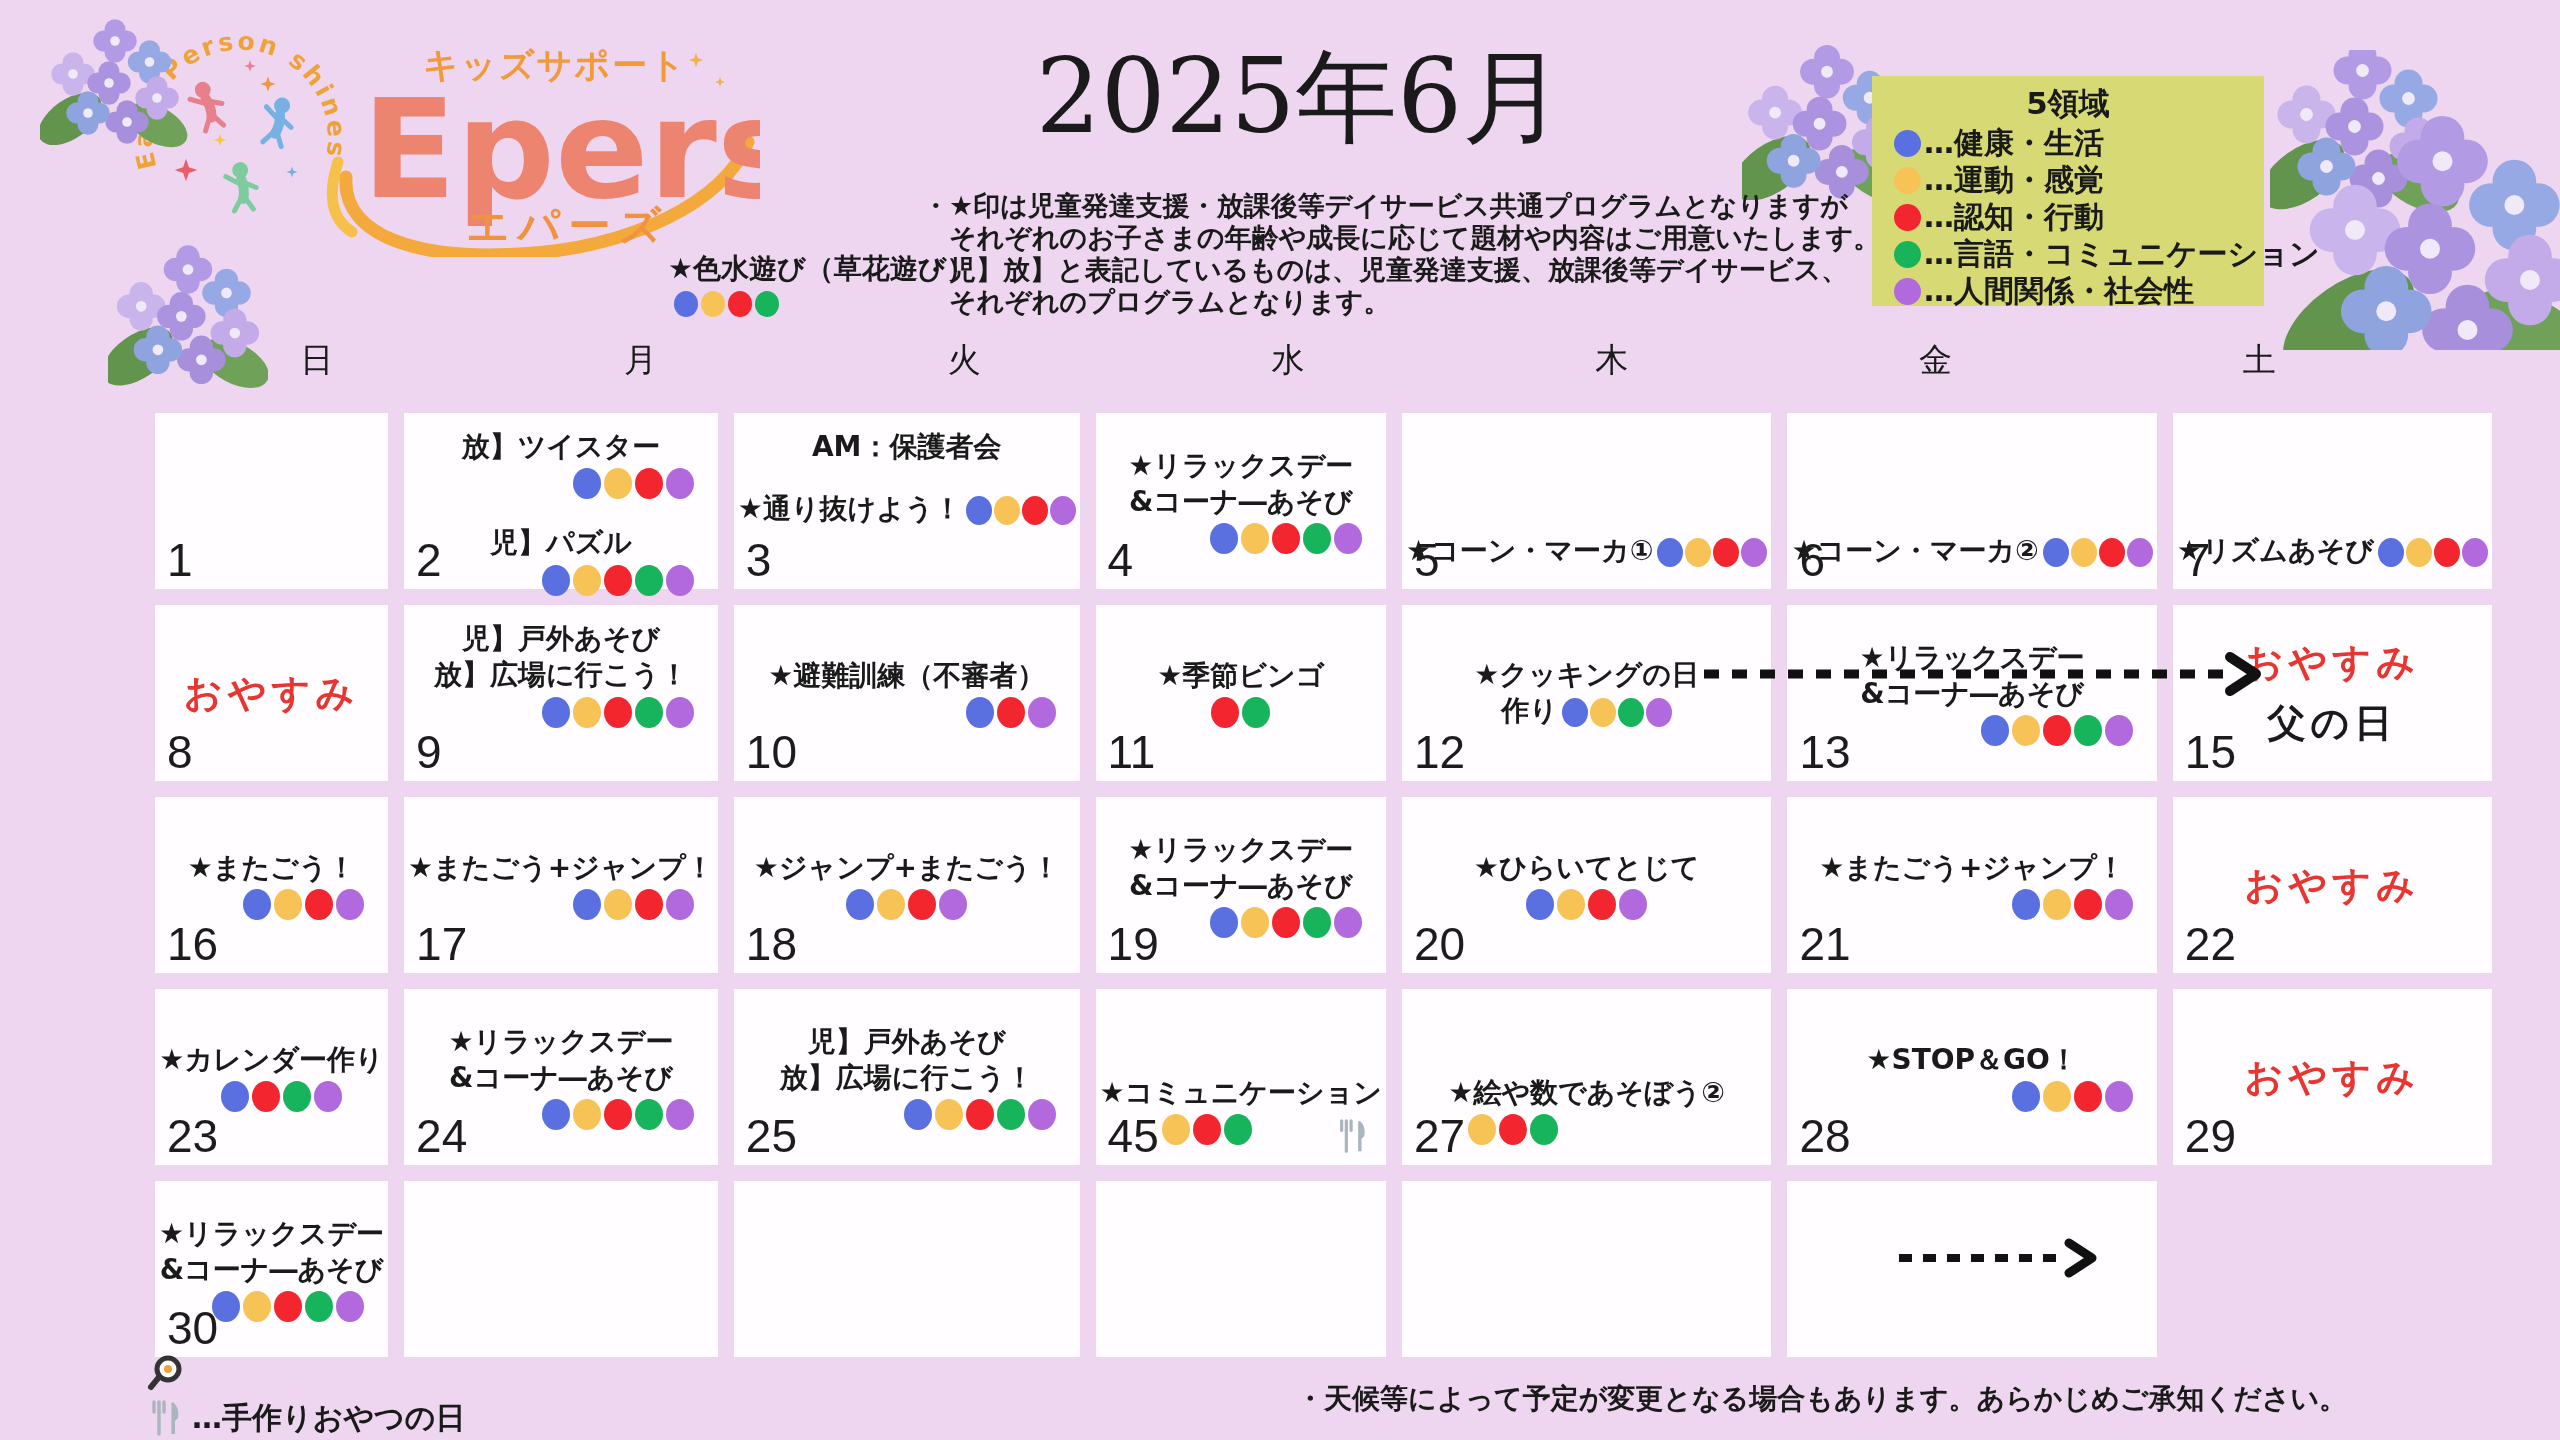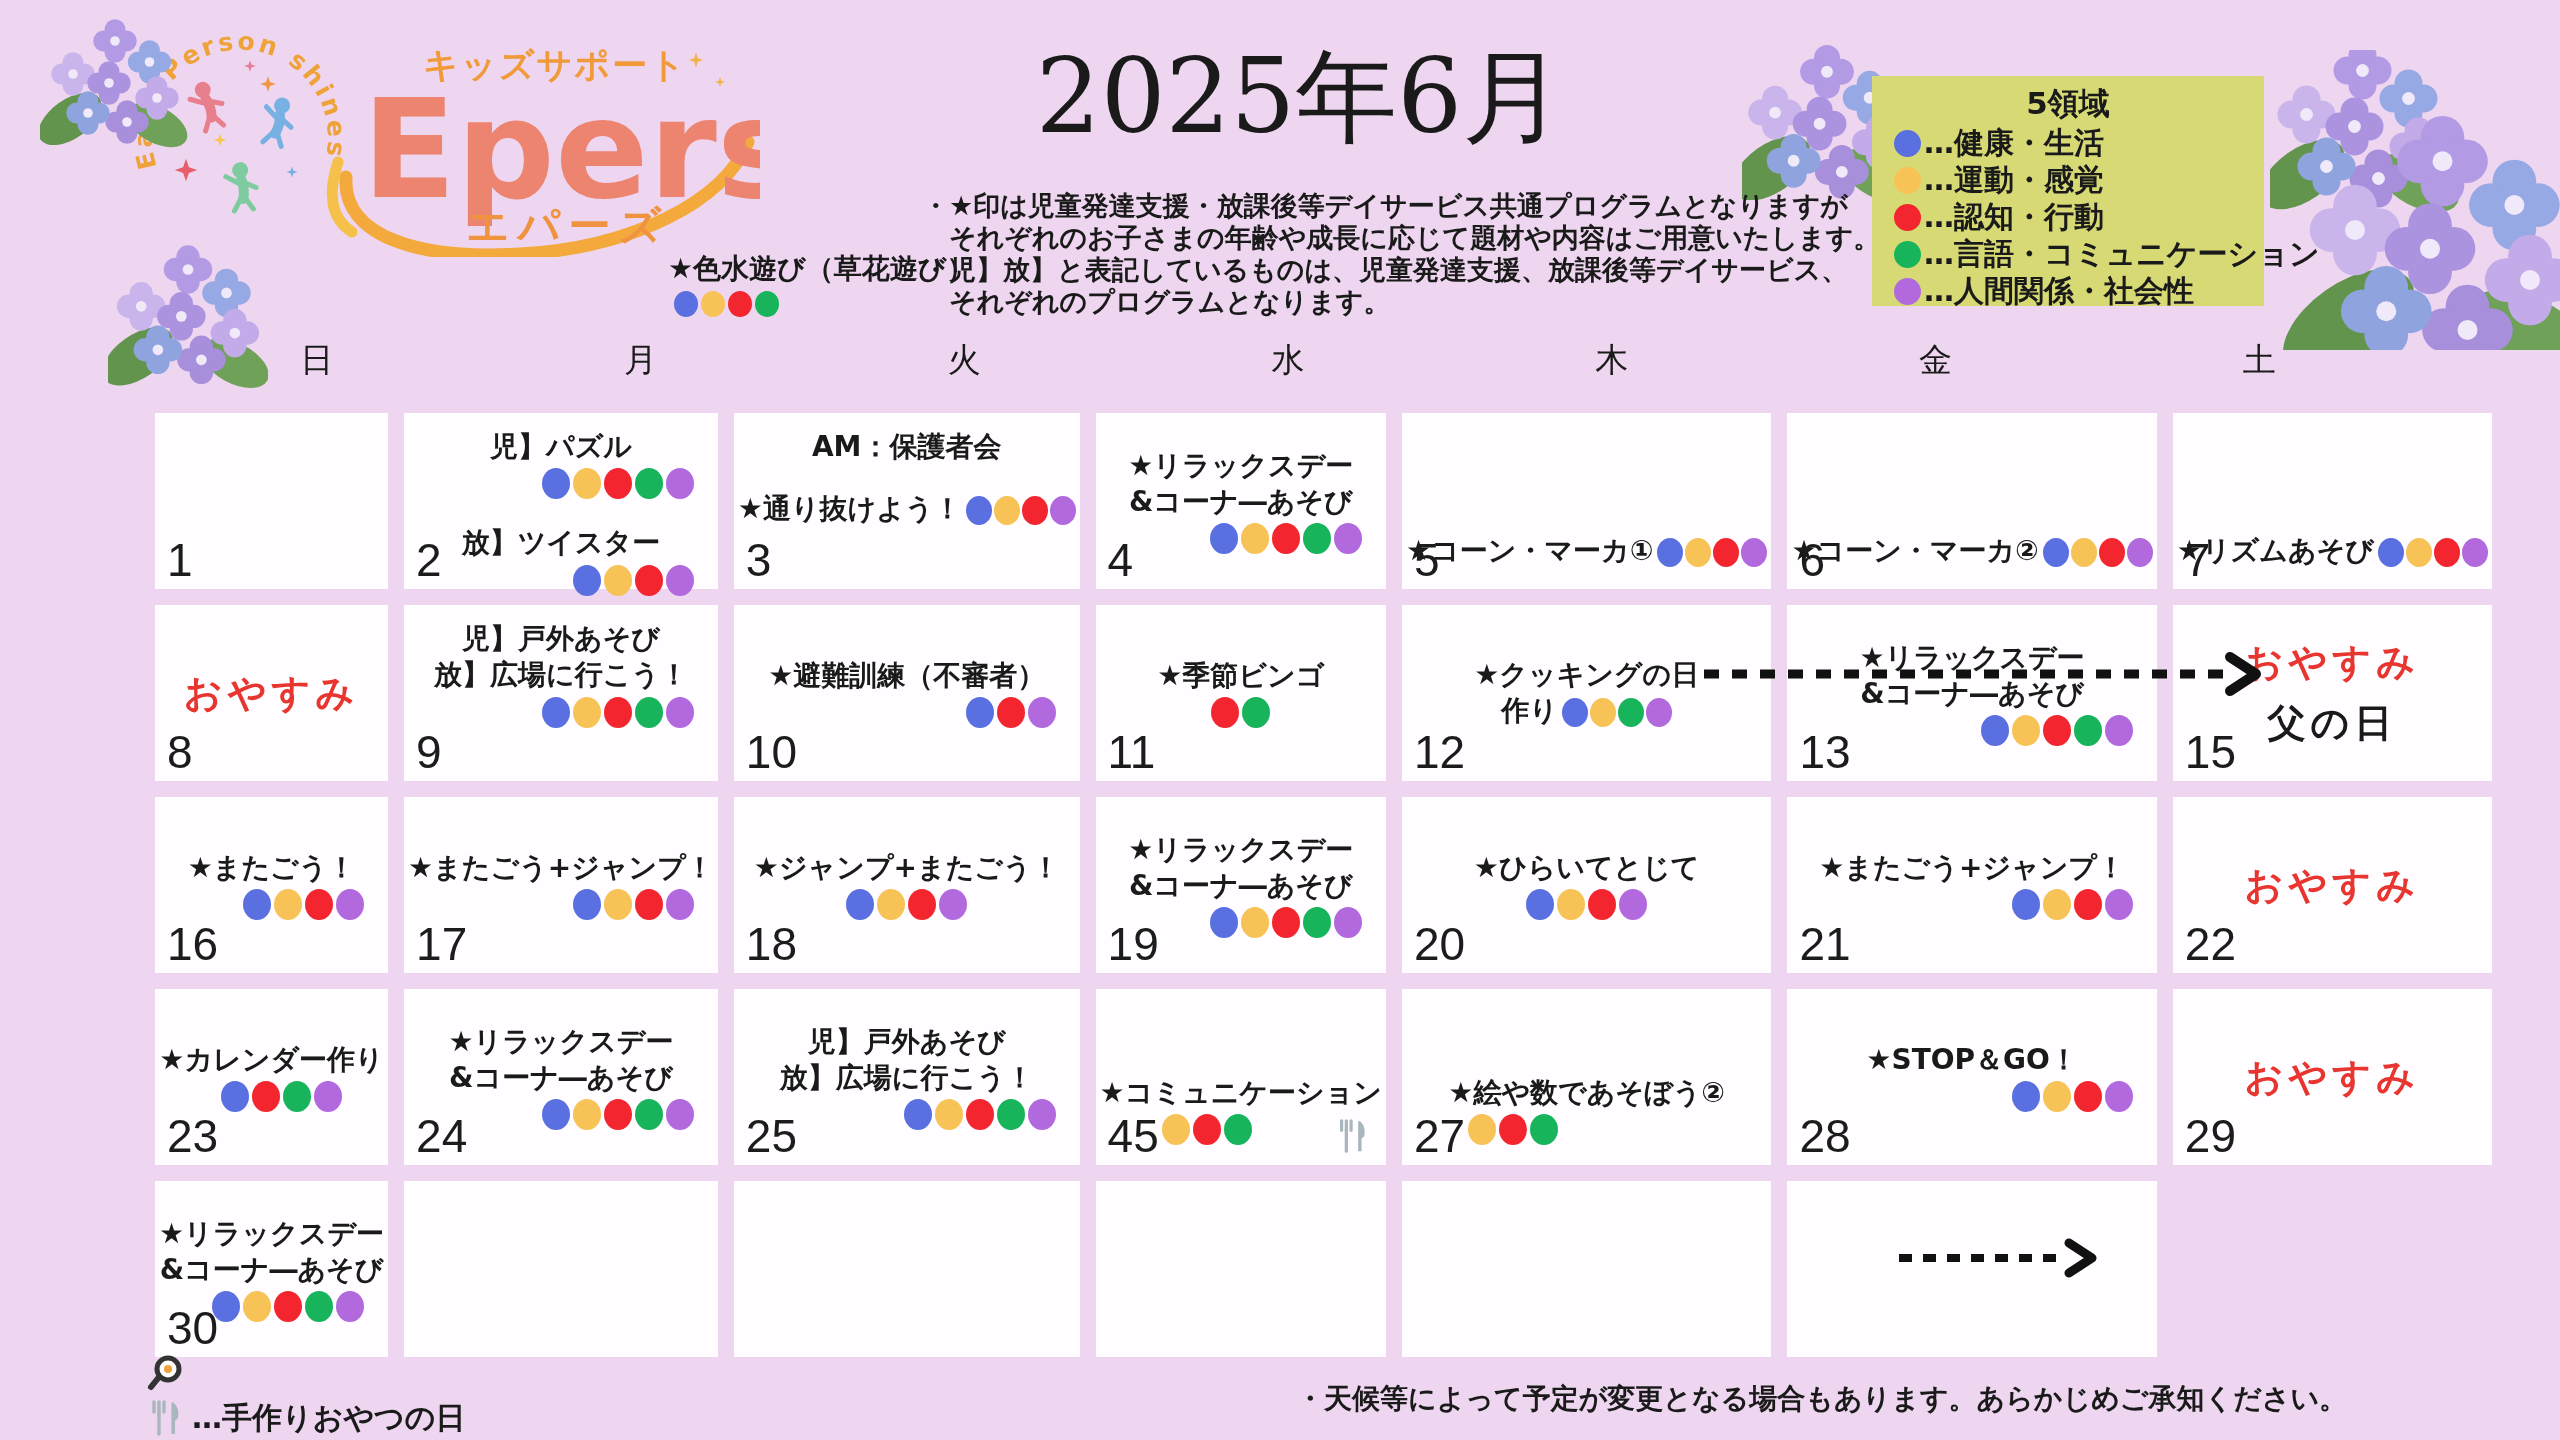--- a/index.html
+++ b/index.html
@@ -205,35 +205,35 @@
       <div class="weekday">土</div>
     </div>
   <div class="grid">
       <div class="cell">
         <div class="content v-mid"></div>
         <span class="day-num">1</span>
       </div>
       <div class="cell">
         <div class="content v-top">
           <div class="event">
+            <div class="event-line">放】ツイスター</div>
+            <div class="dots-row al-right">
+              <span class="dot" style="background: rgb(90, 111, 224);"></span>
+              <span class="dot" style="background: rgb(247, 195, 86);"></span>
+              <span class="dot" style="background: rgb(243, 38, 47);"></span>
+              <span class="dot" style="background: rgb(177, 105, 221);"></span>
+            </div>
+          </div>
+          <div class="event">
             <div class="event-line">児】パズル</div>
             <div class="dots-row al-right">
               <span class="dot" style="background: rgb(90, 111, 224);"></span>
               <span class="dot" style="background: rgb(247, 195, 86);"></span>
               <span class="dot" style="background: rgb(243, 38, 47);"></span>
               <span class="dot" style="background: rgb(24, 180, 91);"></span>
-              <span class="dot" style="background: rgb(177, 105, 221);"></span>
-            </div>
-          </div>
-          <div class="event">
-            <div class="event-line">放】ツイスター</div>
-            <div class="dots-row al-right">
-              <span class="dot" style="background: rgb(90, 111, 224);"></span>
-              <span class="dot" style="background: rgb(247, 195, 86);"></span>
-              <span class="dot" style="background: rgb(243, 38, 47);"></span>
               <span class="dot" style="background: rgb(177, 105, 221);"></span>
             </div>
           </div>
         </div>
         <span class="day-num">2</span>
       </div>
       <div class="cell">
         <div class="content v-top">
           <div class="event">
             <div class="event-line">AM：保護者会</div>

